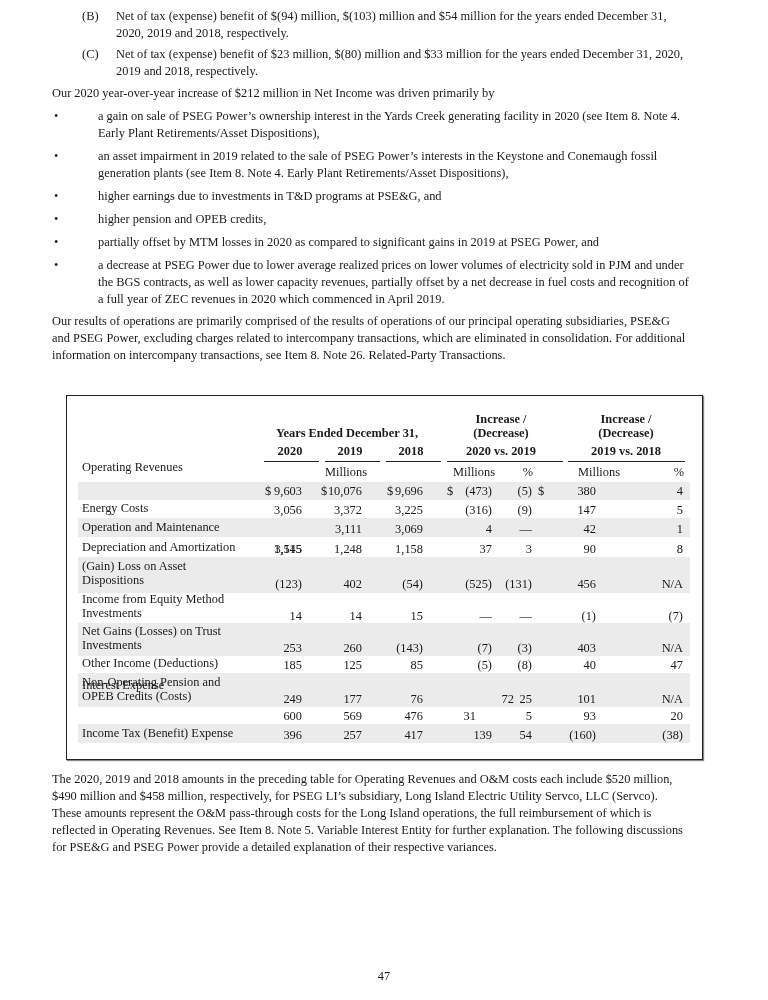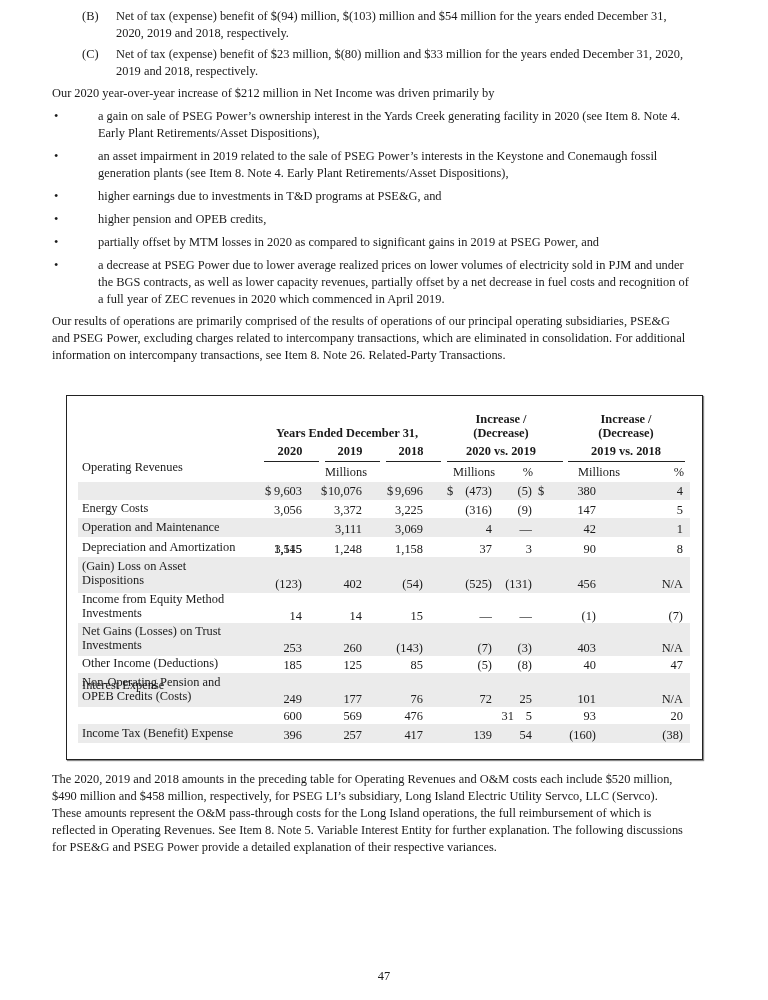--- a/index.html
+++ b/index.html
@@ -210,32 +210,32 @@
     <span class="cell" style="left:646px; width:37px; top:657px">47</span>
   </div>
 
   <div class="row shade" style="top:673px; height:34px"></div>
   <div>
     <span class="lbl" style="top:674px">Non-Operating Pension and</span>
     <span class="lbl" style="top:688px">OPEB Credits (Costs)</span>
     <span class="cell" style="left:260px; width:42px; top:691px">249</span>
     <span class="cell" style="left:320px; width:42px; top:691px">177</span>
     <span class="cell" style="left:381px; width:42px; top:691px">76</span>
-    <span class="cell" style="left:450px; width:42px; top:691px">72</span>
+    <span class="cell" style="left:472px; width:42px; top:691px">72</span>
     <span class="cell" style="left:495px; width:37px; top:691px">25</span>
     <span class="cell" style="left:555px; width:41px; top:691px">101</span>
     <span class="cell" style="left:646px; width:37px; top:691px">N/A</span>
   </div>
 
   <div>
     <span class="lbl" style="top:677px">Interest Expense</span>
     <span class="cell" style="left:260px; width:42px; top:708px">600</span>
     <span class="cell" style="left:320px; width:42px; top:708px">569</span>
     <span class="cell" style="left:381px; width:42px; top:708px">476</span>
-    <span class="cell" style="left:472px; width:42px; top:708px">31</span>
+    <span class="cell" style="left:434px; width:42px; top:708px">31</span>
     <span class="cell" style="left:495px; width:37px; top:708px">5</span>
     <span class="cell" style="left:555px; width:41px; top:708px">93</span>
     <span class="cell" style="left:646px; width:37px; top:708px">20</span>
   </div>
 
   <div class="row shade" style="top:724px; height:19px"></div>
   <div>
     <span class="lbl" style="top:725px">Income Tax (Benefit) Expense</span>
     <span class="cell" style="left:260px; width:42px; top:727px">396</span>
     <span class="cell" style="left:320px; width:42px; top:727px">257</span>

